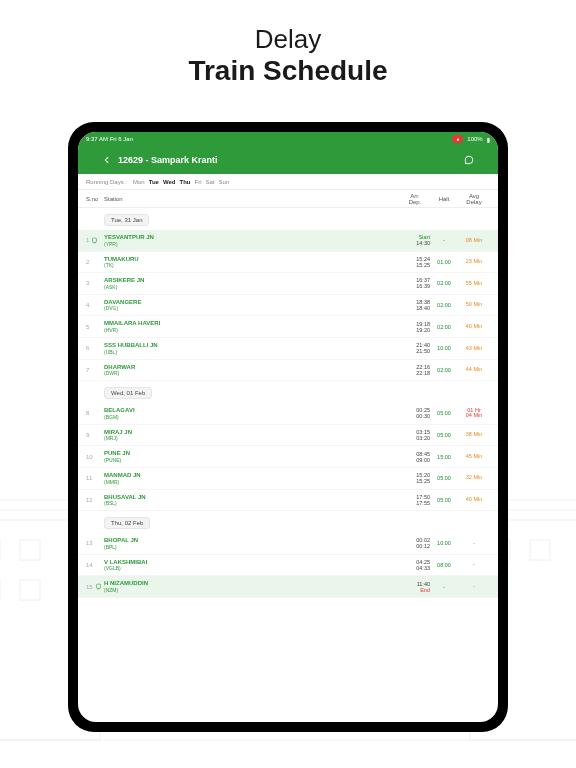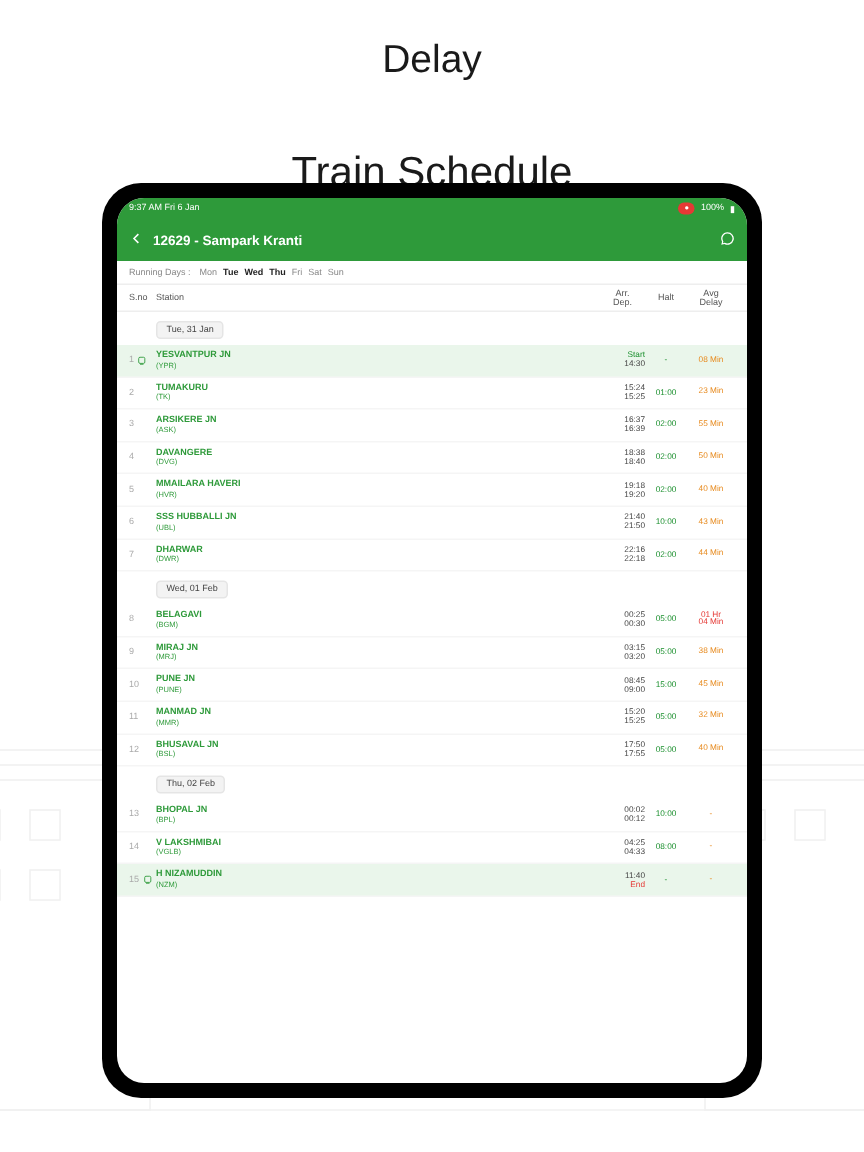--- a/index.html
+++ b/index.html
@@ -1,27 +1,27 @@
 <!DOCTYPE html>
 <html><head>
 <meta charset="utf-8">
 <style>
   * { margin: 0; padding: 0; box-sizing: border-box; font-family: -apple-system, Helvetica, Arial, sans-serif; }
   body { width: 576px; height: 768px; background: #ffffff; position: relative; overflow: hidden; }
   .bg-art { position: absolute; inset: 0; opacity: 0.06; }
   .bg-art svg { width: 100%; height: 100%; }
   .hero-title { text-align: center; padding: 24px 0 6px; position: relative; z-index: 2; }
   .hero-title .line1 { font-size: 26px; font-weight: 400; color: #1a1a1a; }
-  .hero-title .line2 { font-size: 28px; font-weight: 400; color: #1a1a1a; margin-top: 44px; }
+  .hero-title .line2 { font-size: 28px; font-weight: 700; color: #1a1a1a; }
   .tablet { position: absolute; left: 50%; top: 122px; transform: translateX(-50%); width: 440px; height: 610px; background: #000; border-radius: 26px; padding: 10px; z-index: 2; }
   .screen { width: 100%; height: 100%; background: #fff; border-radius: 18px; overflow: hidden; display: flex; flex-direction: column; }
   .statusbar { height: 14px; background: #2e9a3a; display: flex; align-items: center; justify-content: space-between; padding: 0 8px; color: #fff; font-size: 6px; }
   .statusbar .right { display: flex; align-items: center; gap: 4px; }
   .statusbar .rec { background: #e53935; border-radius: 6px; padding: 1px 4px; font-size: 5px; }
-  .appbar { height: 28px; background: #2e9a3a; display: flex; align-items: center; justify-content: space-between; padding: 0 8px; color: #fff; }
+  .appbar { height: 28px; background: #2e9a3a; display: flex; align-items: center; justify-content: space-between; padding: 0 24px; color: #fff; }
   .appbar .left { display: flex; align-items: center; gap: 6px; }
   .appbar .title { font-size: 9px; font-weight: 600; }
   .appbar svg { width: 10px; height: 10px; }
   .daysrow { height: 16px; background: #fff; border-bottom: 1px solid #eee; display: flex; align-items: center; gap: 6px; padding: 0 8px; font-size: 6px; color: #888; }
   .daysrow b { color: #222; font-weight: 600; }
   .colhdr { height: 18px; display: flex; align-items: center; padding: 0 8px; font-size: 6px; color: #555; border-bottom: 1px solid #eee; }
   .col-sno { width: 18px; }
   .col-station { flex: 1; }
   .col-arr { width: 30px; text-align: center; }
   .col-halt { width: 28px; text-align: center; }

